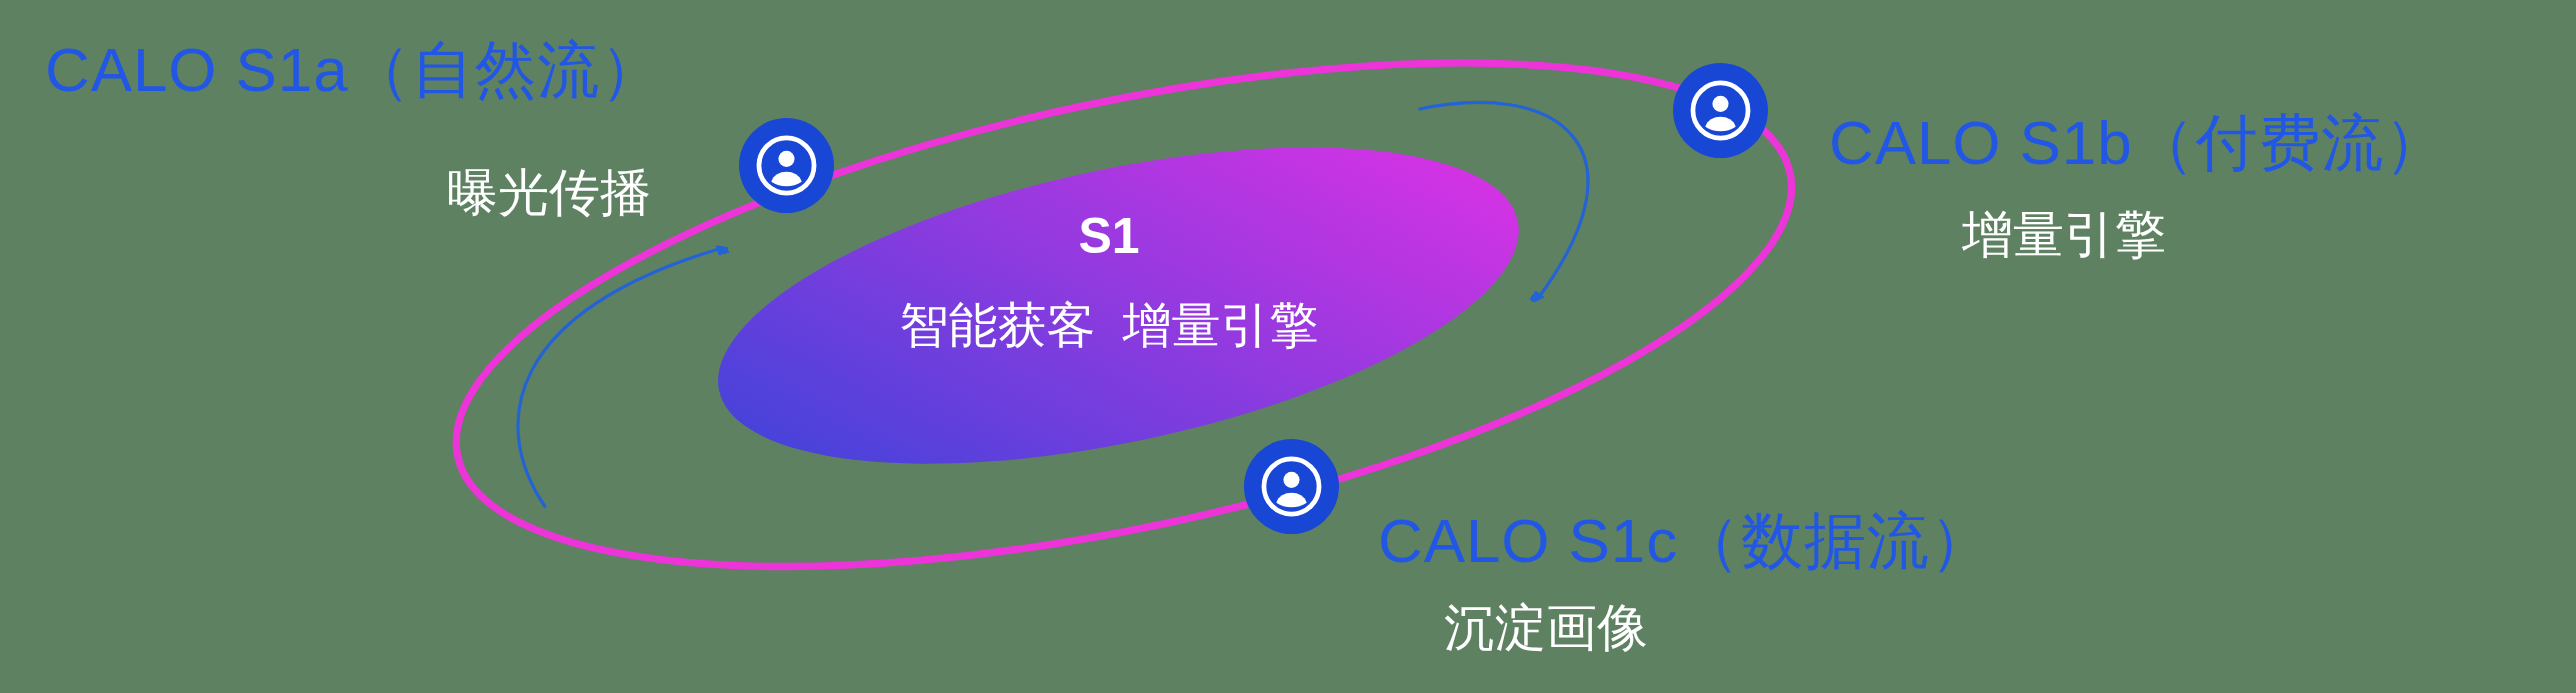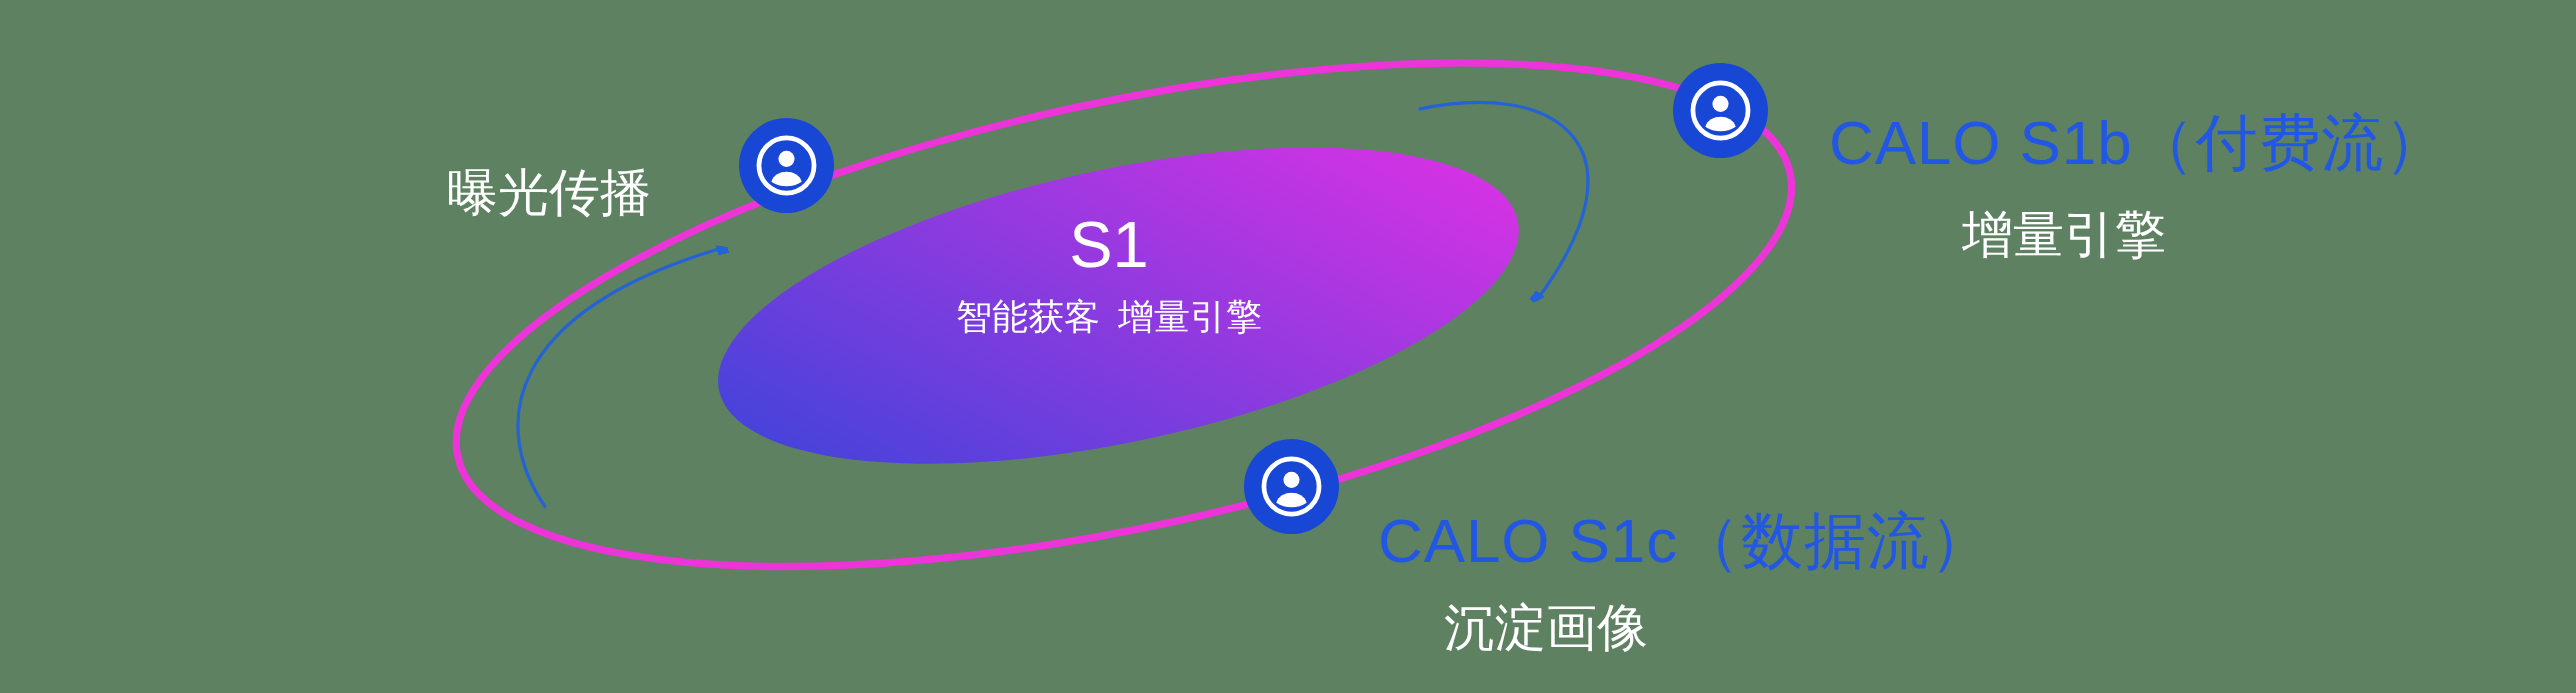--- a/index.html
+++ b/index.html
@@ -38,34 +38,33 @@
     width: 95px;
     height: 95px;
   }
   .badge svg { display: block; width: 100%; height: 100%; }
   .center-title {
     position: absolute;
     left: 1109px;
     top: 207px;
     transform: translateX(-50%);
     color: var(--text-white, #ffffff);
-    font-size: 65px;
-    font-weight: 400;
+    font-size: 50px;
+    font-weight: 700;
     white-space: nowrap;
   }
   .center-subtitle {
     position: absolute;
     left: 1109px;
     top: 293px;
     transform: translateX(-50%);
     color: var(--text-white, #ffffff);
-    font-size: 36px;
+    font-size: 49px;
     font-weight: 400;
     white-space: pre;
-    font-family: Liberation Serif, serif;
   }
   
   #label-s1a { left: 45px;  top: 36px;  }
   #sub-s1a   { left: 447px; top: 165px; text-align: center; }
   #badge-s1a { left: 739px; top: 118px; }
 
   #label-s1b { left: 1829px; top: 73px; margin-top: 36px;  }
   #sub-s1b   { left: 1962px; top: 207px; }
   #badge-s1b { left: 1673px; top: 63px;  }
 
@@ -98,20 +97,21 @@
     </g>
 
     <path d="M 600 558 C 538 468, 556 342, 796 272" fill="none" style="stroke: var(--arrow-blue, #2363d6);" stroke-width="3.5" marker-end="url(#arrowHead)"></path>
 
     <path d="M 1560 120 C 1708 88, 1818 158, 1690 330" fill="none" style="stroke: var(--arrow-blue, #2363d6);" stroke-width="3.5" marker-end="url(#arrowHead)"></path>
   </svg>
 
   <div class="center-title">S1</div>
   <div class="center-subtitle">智能获客  增量引擎</div>
 
+  <div id="label-s1a" class="node-label">CALO S1a（自然流）</div>
   <div id="sub-s1a" class="node-sublabel">曝光传播</div>
   <div id="badge-s1a" class="badge">
     <svg viewBox="0 0 100 100">
       <circle cx="50" cy="50" r="50" style="fill: var(--icon-blue, #1847d6);"></circle>
       <circle cx="50" cy="50" r="29" fill="none" stroke="#ffffff" stroke-width="5"></circle>
       <circle cx="50" cy="43" r="8.5" fill="#ffffff"></circle>
       <path d="M 34 67 C 38 53, 62 53, 66 67 A 29 29 0 0 1 34 67 Z" fill="#ffffff"></path>
     </svg>
   </div>
 

